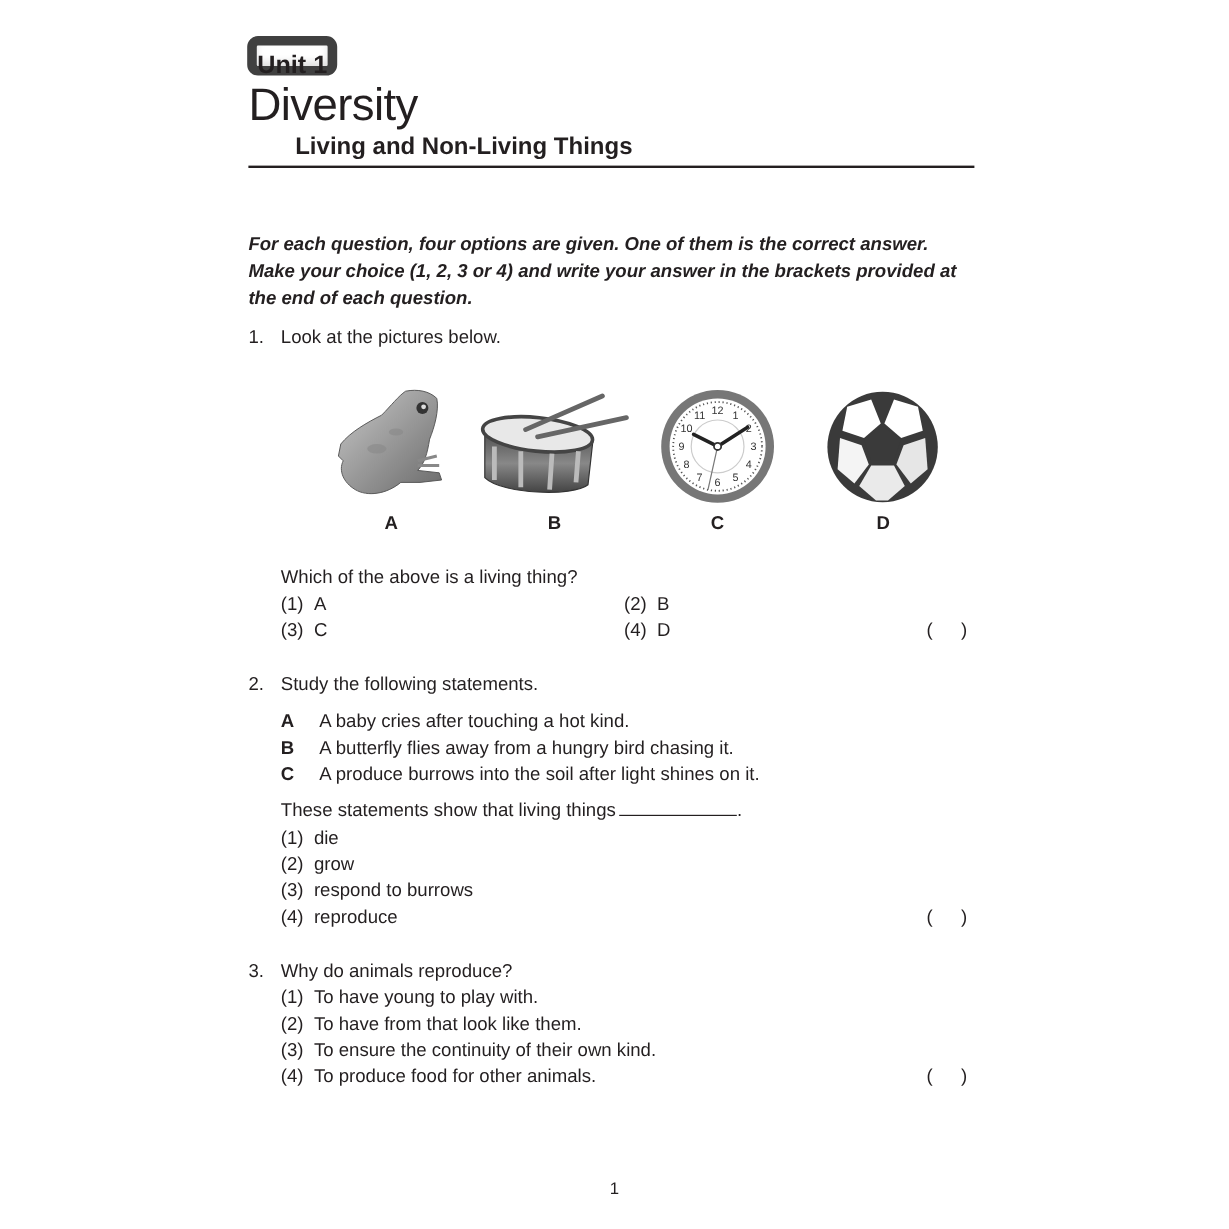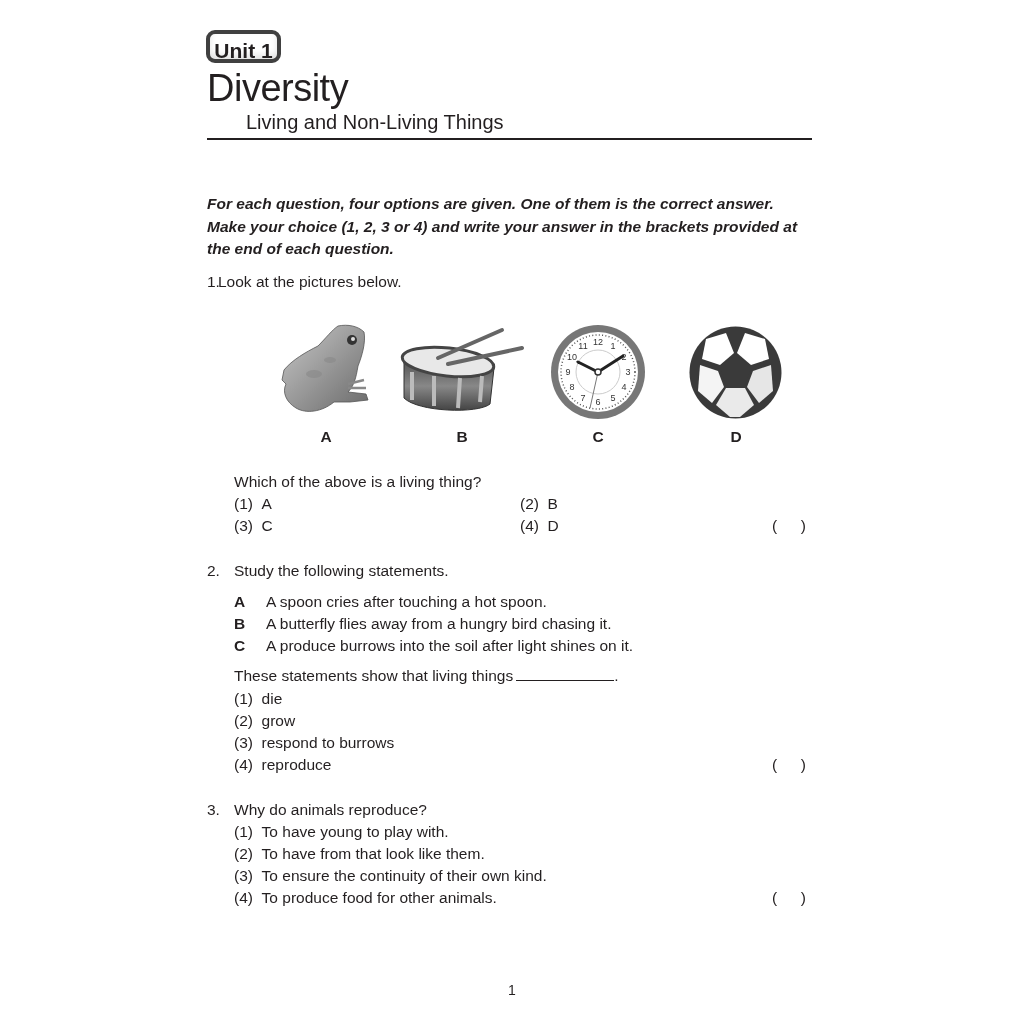--- a/index.html
+++ b/index.html
@@ -1,23 +1,23 @@
 <!DOCTYPE html>
 <html><head>
 <meta charset="utf-8">
 <style>
   html, body { margin:0; padding:0; background:#ffffff; }
   body { width:1024px; height:1024px; position:relative; overflow:hidden;
          font-family:"Liberation Sans", sans-serif; color:#231f20; }
   .abs { position:absolute; }
-  .unit-badge { left:206px; top:30px; width:75px; height:33px; border:4px solid #404040;
+  .unit-badge { left:206px; top:30px; width:75px; height:33px; border:8px solid #404040;
     border-radius:9px; box-shadow: inset 0 -4px 6px rgba(0,0,0,0.12);
     font-weight:bold; font-size:21px; line-height:33px; text-align:center; box-sizing:border-box; }
   .title { left:207px; top:67px; font-size:38px; font-weight:normal; letter-spacing:-0.5px; }
-  .subtitle { left:246px; top:111px; font-size:20px; }
+  .subtitle { left:246px; top:111px; font-size:20px;font-weight:bold; }
   .rule { left:207px; top:138px; width:605px; height:2px; background:#231f20; }
   .instr { left:207px; top:193px; width:600px; font-size:15.5px; font-style:italic; line-height:22.5px;font-weight:bold; }
   .line { font-size:15.5px; white-space:nowrap; }
   .qnum { left:207px; }
   .bracket { left:772px; width:34px; display:flex; justify-content:space-between; }
   .pic { top:322px; }
   .piclabel { top:428px; font-size:15.5px; font-weight:bold; width:40px; text-align:center; }
   .stlabel { font-weight:bold; }
   .blank { display:inline-block; width:98px; border-bottom:1.5px solid #231f20; margin-left:3px; height:12px; }
   .pagenum { left:0; width:1024px; text-align:center; top:982px; font-size:14px; }
@@ -26,21 +26,21 @@
 <body>
 
 <div class="abs unit-badge">Unit 1</div>
 <div class="abs title">Diversity</div>
 <div class="abs subtitle">Living and Non-Living Things</div>
 <div class="abs rule"></div>
 
 <div class="abs instr">For each question, four options are given. One of them is the correct answer. Make your choice (1, 2, 3 or 4) and write your answer in the brackets provided at the end of each question.</div>
 
 <div class="abs line qnum" style="top:273px">1.</div>
-<div class="abs line" style="left:218px; top:273px">Look at the pictures below.</div>
+<div class="abs line" style="left:234px; top:273px">Look at the pictures below.</div>
 
 <svg class="abs pic" style="left:278px" width="96" height="94" viewBox="0 0 96 94">
   <defs>
     <linearGradient id="fg" x1="0" y1="0" x2="1" y2="1">
       <stop offset="0" stop-color="#c8c8c8"></stop>
         <stop offset="1" stop-color="#6a6a6a"></stop>
     </linearGradient>
   </defs>
   <path d="M60 4 C70 2 80 4 86 10 C88 20 84 34 80 44 C78 56 76 64 70 70 L88 72 L90 78 L72 80 L56 80 C44 90 28 92 18 86 C8 80 4 70 8 62 L4 58 L6 48 C14 38 28 30 40 24 C48 16 54 8 60 4 Z" fill="url(#fg)" stroke="#555" stroke-width="0.8"></path>
   <circle cx="74" cy="18" r="5" fill="#333"></circle>
@@ -111,21 +111,21 @@
 <div class="abs line" style="left:520px; top:517px"><span>(4)</span>&nbsp;&nbsp;<span>D</span></div>
 <div class="abs line bracket" style="top:517px">
     <span>(</span>
     <span>)</span>
   </div>
 
 <div class="abs line qnum" style="top:562px">2.</div>
 <div class="abs line" style="left:234px; top:562px">Study the following statements.</div>
 
 <div class="abs line stlabel" style="left:234px; top:593px">A</div>
-<div class="abs line" style="left:266px; top:593px">A spoon cries after touching a hot spoon.</div>
+<div class="abs line" style="left:266px; top:593px">A baby cries after touching a hot kind.</div>
 <div class="abs line stlabel" style="left:234px; top:615px">B</div>
 <div class="abs line" style="left:266px; top:615px">A butterfly flies away from a hungry bird chasing it.</div>
 <div class="abs line stlabel" style="left:234px; top:637px">C</div>
 <div class="abs line" style="left:266px; top:637px">A produce burrows into the soil after light shines on it.</div>
 
 <div class="abs line" style="left:234px; top:667px"><span>These statements show that living things</span><span class="blank"></span><span>.</span></div>
 
 <div class="abs line" style="left:234px; top:690px"><span>(1)</span>&nbsp;&nbsp;<span>die</span></div>
 <div class="abs line" style="left:234px; top:712px"><span>(2)</span>&nbsp;&nbsp;<span>grow</span></div>
 <div class="abs line" style="left:234px; top:734px"><span>(3)</span>&nbsp;&nbsp;<span>respond to burrows</span></div>

